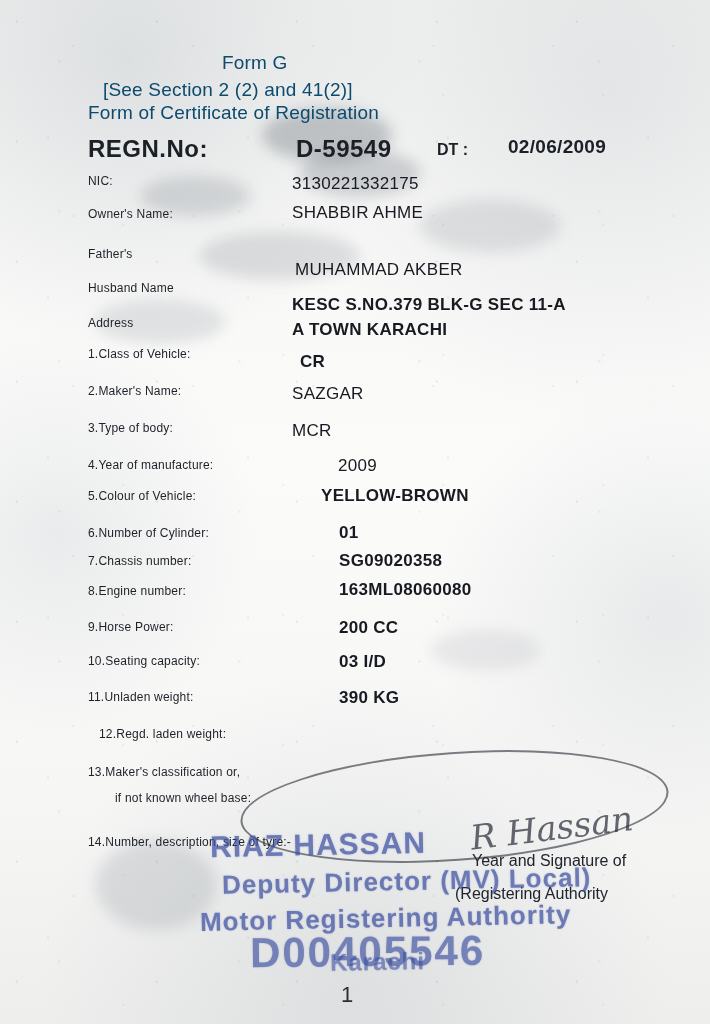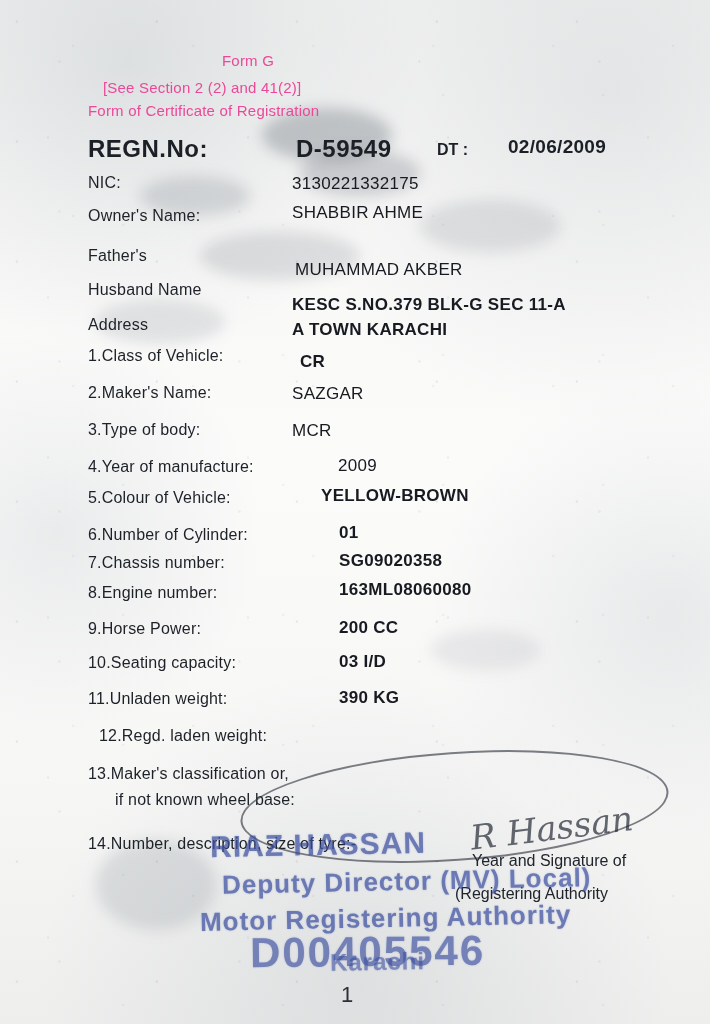--- a/index.html
+++ b/index.html
@@ -56,22 +56,22 @@
     inset: 0;
     padding: 0;
   }
 
   .line {
     position: absolute;
     white-space: nowrap;
   }
 
   .hdr-small {
-    font-size: 15px;
-    color: #ec4899;
+    font-size: 19px;
+    color: #0c4a6e;
     letter-spacing: .2px;
   }
   .regn-label {
     font-size: 24px;
     font-weight: bold;
     letter-spacing: .5px;
   }
   .regn-value {
     font-size: 24px;
     font-weight: bold;
@@ -80,21 +80,21 @@
   .dt-label {
     font-size: 16px;
     font-weight: bold;
   }
   .dt-value {
     font-size: 19px;
     font-weight: bold;
     letter-spacing: .3px;
   }
   .fld-label {
-    font-size: 16px;
+    font-size: 12px;
     color: #1d2128;
     letter-spacing: .2px;
   }
   .fld-value {
     font-size: 17px;
     color: #171a20;
     letter-spacing: .3px;
   }
   .fld-value.bold { font-weight: 600; }
 

